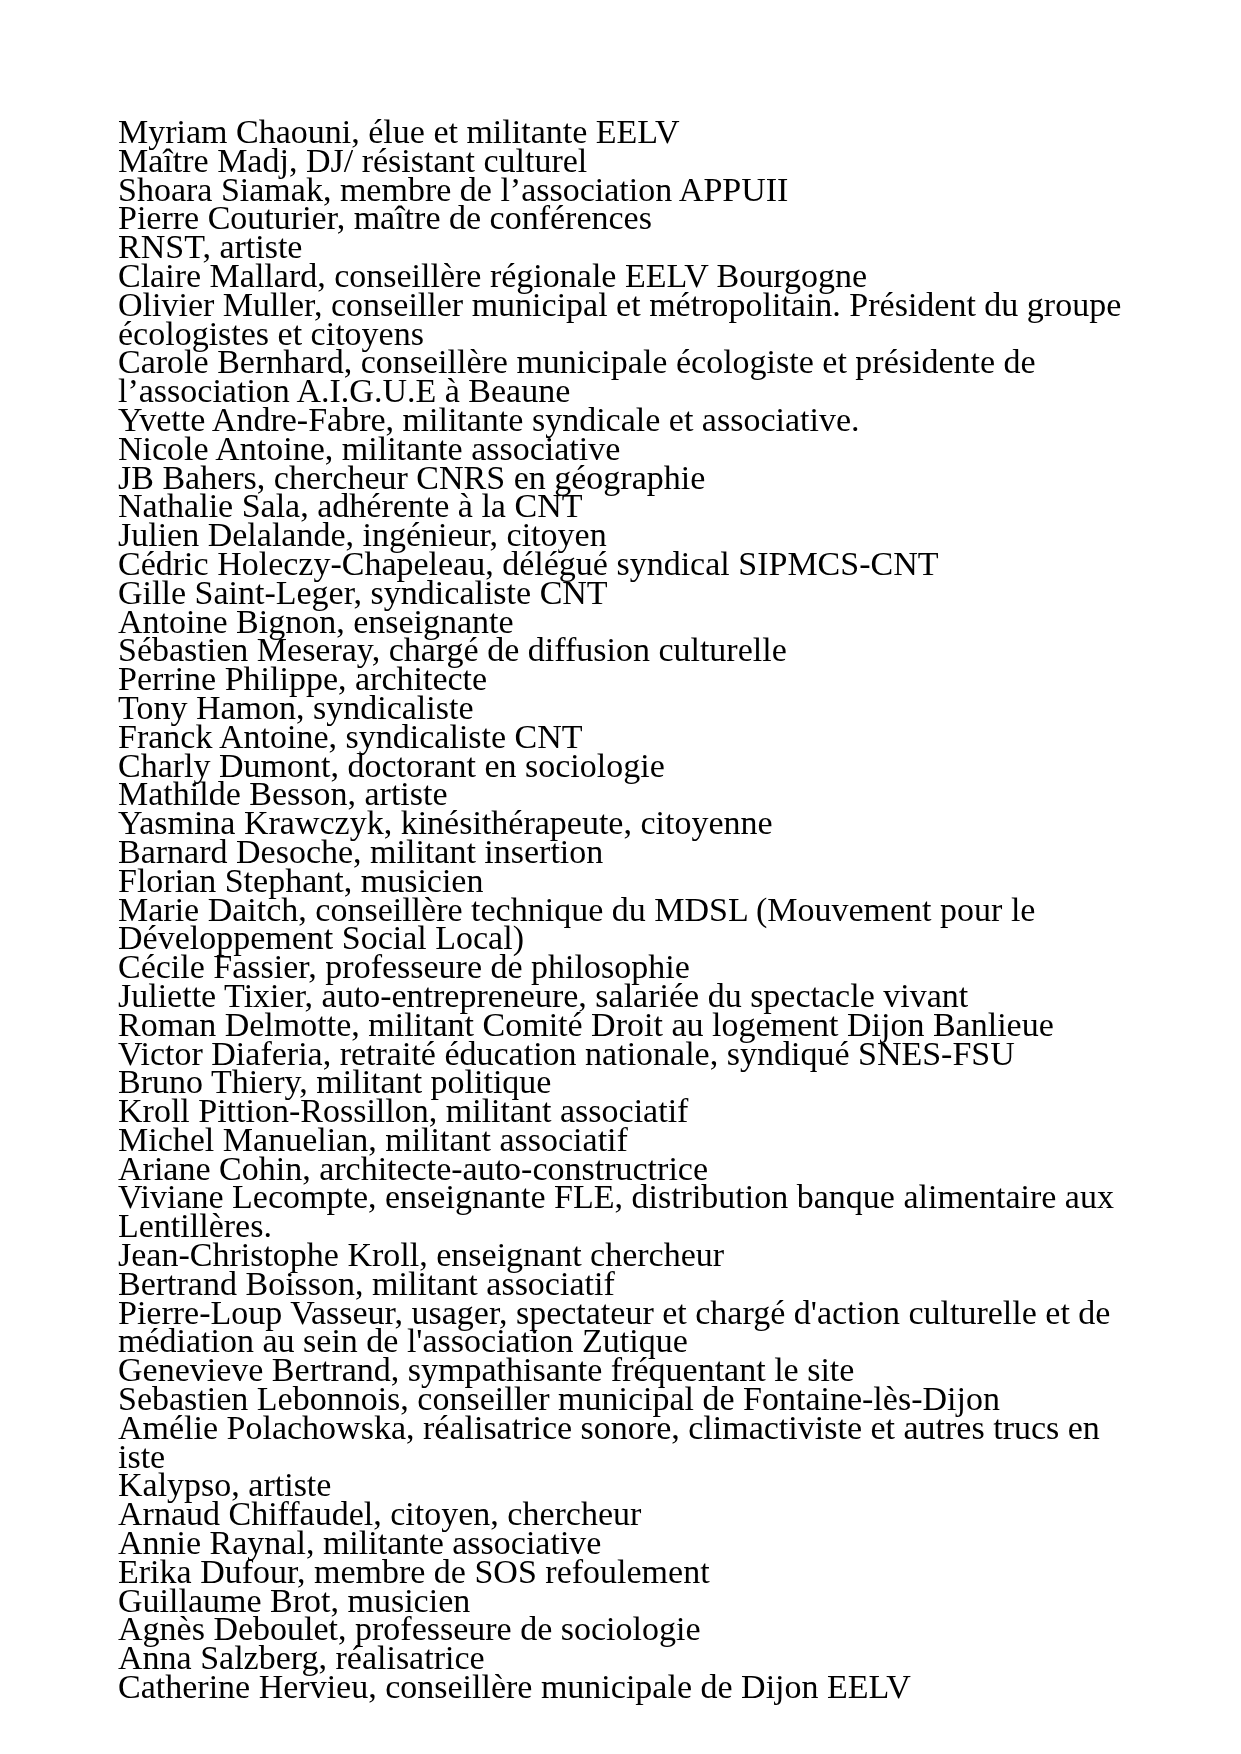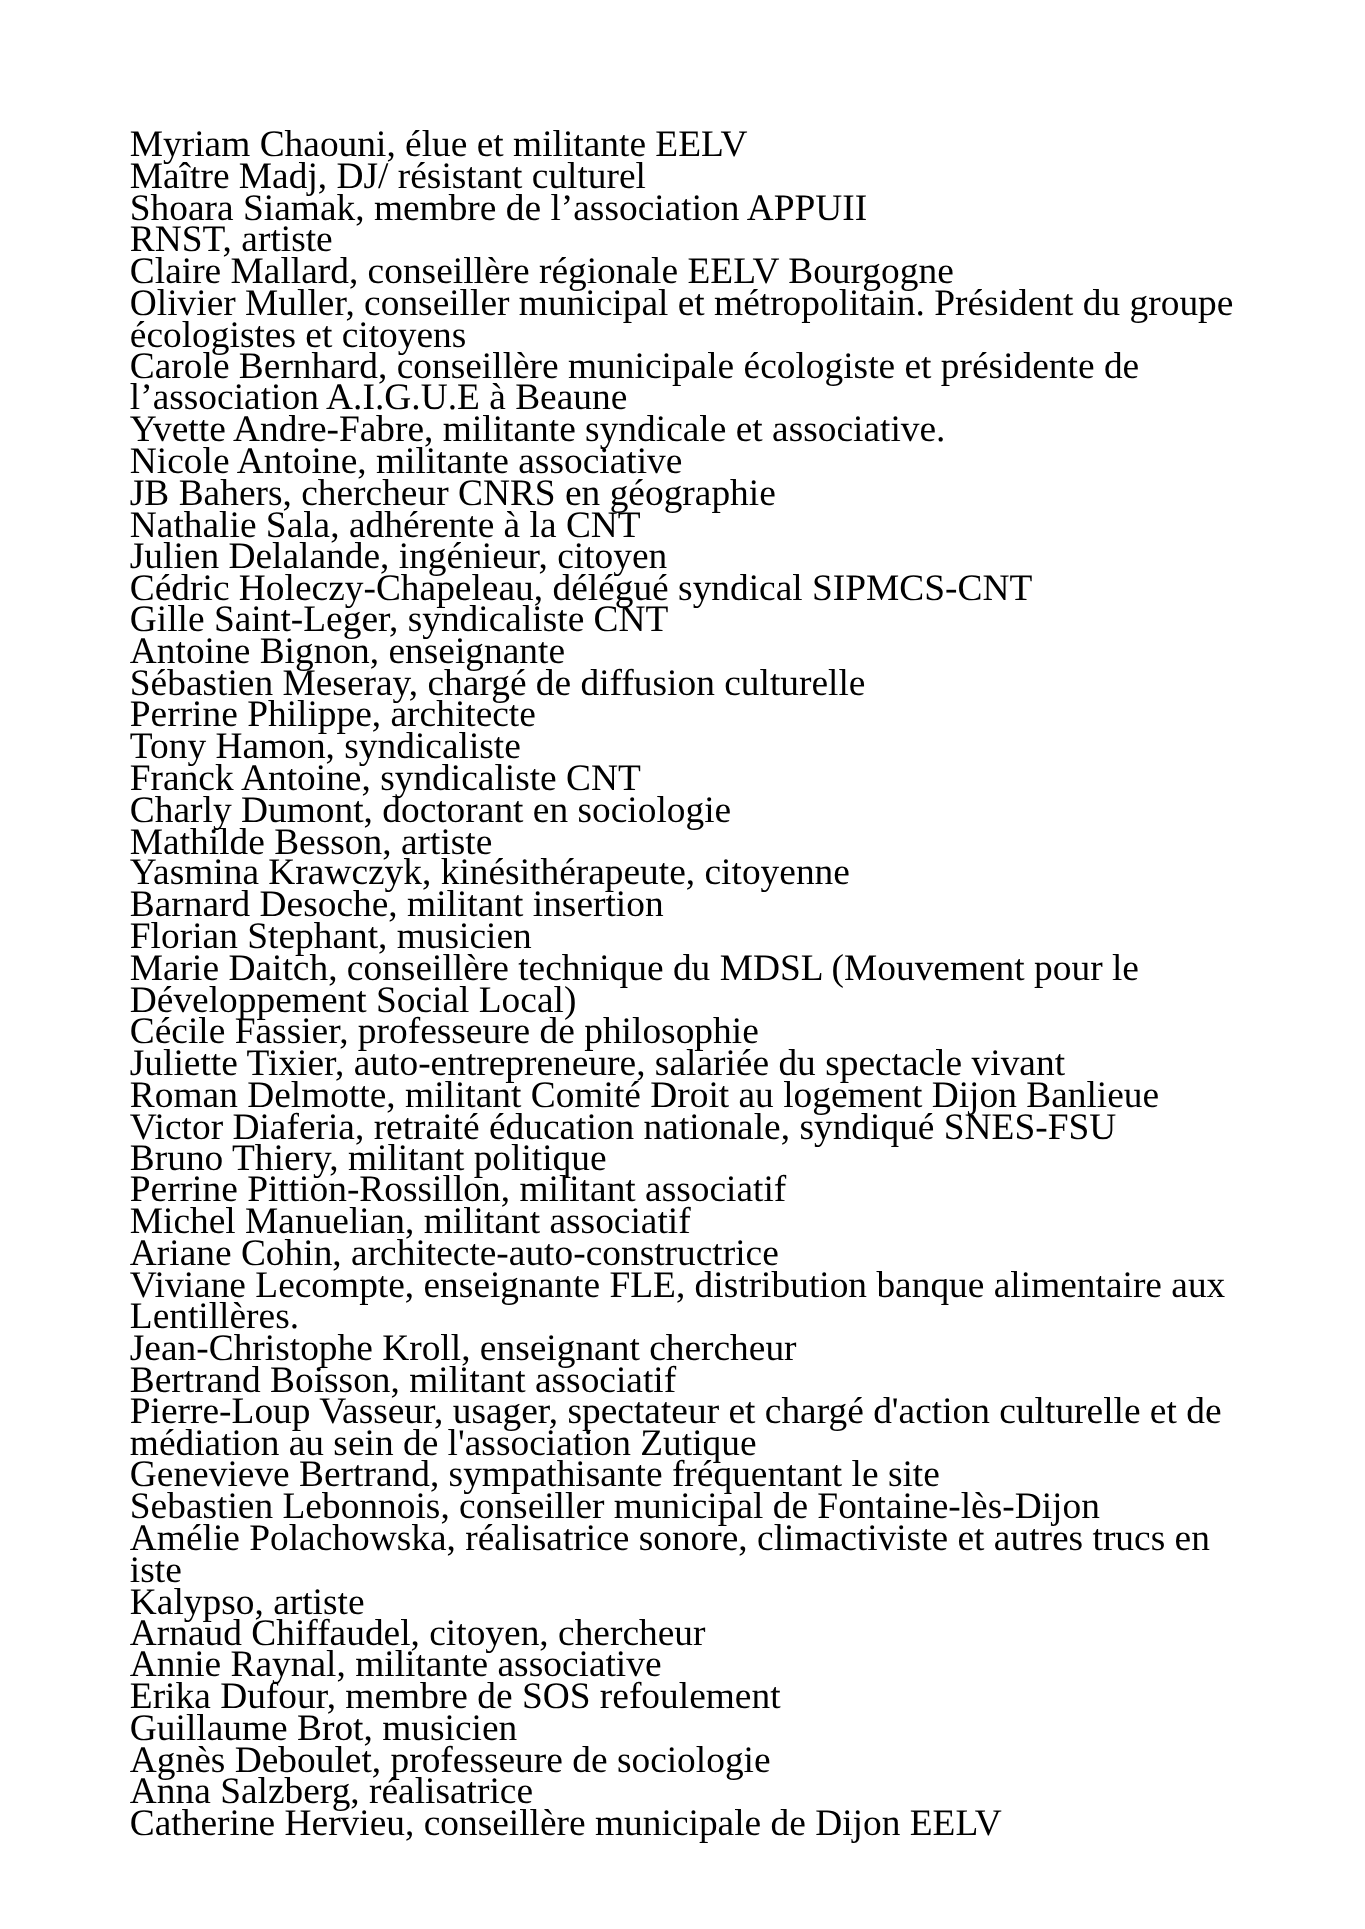--- a/index.html
+++ b/index.html
@@ -35,20 +35,21 @@
 </style>
 </head>
 <body>
 
 <div class="page">
   <div class="signatory-list">
 
   <p>Myriam Chaouni, élue et militante EELV</p>
       <p>Maître Madj, DJ/ résistant culturel</p>
       <p>Shoara Siamak, membre de l’association APPUII</p>
+      <p>Pierre Couturier, maître de conférences</p>
       <p>RNST, artiste</p>
       <p>Claire Mallard, conseillère régionale EELV Bourgogne</p>
       <p>Olivier Muller, conseiller municipal et métropolitain. Président du groupe écologistes et citoyens</p>
       <p>Carole Bernhard, conseillère municipale écologiste et présidente de l’association A.I.G.U.E à Beaune</p>
       <p>Yvette Andre-Fabre, militante syndicale et associative.</p>
       <p>Nicole Antoine, militante associative</p>
       <p>JB Bahers, chercheur CNRS en géographie</p>
       <p>Nathalie Sala, adhérente à la CNT</p>
       <p>Julien Delalande, ingénieur, citoyen</p>
       <p>Cédric Holeczy-Chapeleau, délégué syndical SIPMCS-CNT</p>
@@ -62,21 +63,21 @@
       <p>Mathilde Besson, artiste</p>
       <p>Yasmina Krawczyk, kinésithérapeute, citoyenne</p>
       <p>Barnard Desoche, militant insertion</p>
       <p>Florian Stephant, musicien</p>
       <p>Marie Daitch, conseillère technique du MDSL (Mouvement pour le Développement Social Local)</p>
       <p>Cécile Fassier, professeure de philosophie</p>
       <p>Juliette Tixier, auto-entrepreneure, salariée du spectacle vivant</p>
       <p>Roman Delmotte, militant Comité Droit au logement Dijon Banlieue</p>
       <p>Victor Diaferia, retraité éducation nationale, syndiqué SNES-FSU</p>
       <p>Bruno Thiery, militant politique</p>
-      <p>Perrine Pittion-Rossillon, militant associatif</p>
+      <p>Kroll Pittion-Rossillon, militant associatif</p>
       <p>Michel Manuelian, militant associatif</p>
       <p>Ariane Cohin, architecte-auto-constructrice</p>
       <p>Viviane Lecompte, enseignante FLE, distribution banque alimentaire aux Lentillères.</p>
       <p>Jean-Christophe Kroll, enseignant chercheur</p>
       <p>Bertrand Boisson, militant associatif</p>
       <p>Pierre-Loup Vasseur, usager, spectateur et chargé d'action culturelle et de médiation au sein de l'association Zutique</p>
       <p>Genevieve Bertrand, sympathisante fréquentant le site</p>
       <p>Sebastien Lebonnois, conseiller municipal de Fontaine-lès-Dijon</p>
       <p>Amélie Polachowska, réalisatrice sonore, climactiviste et autres trucs en iste</p>
       <p>Kalypso, artiste</p>

